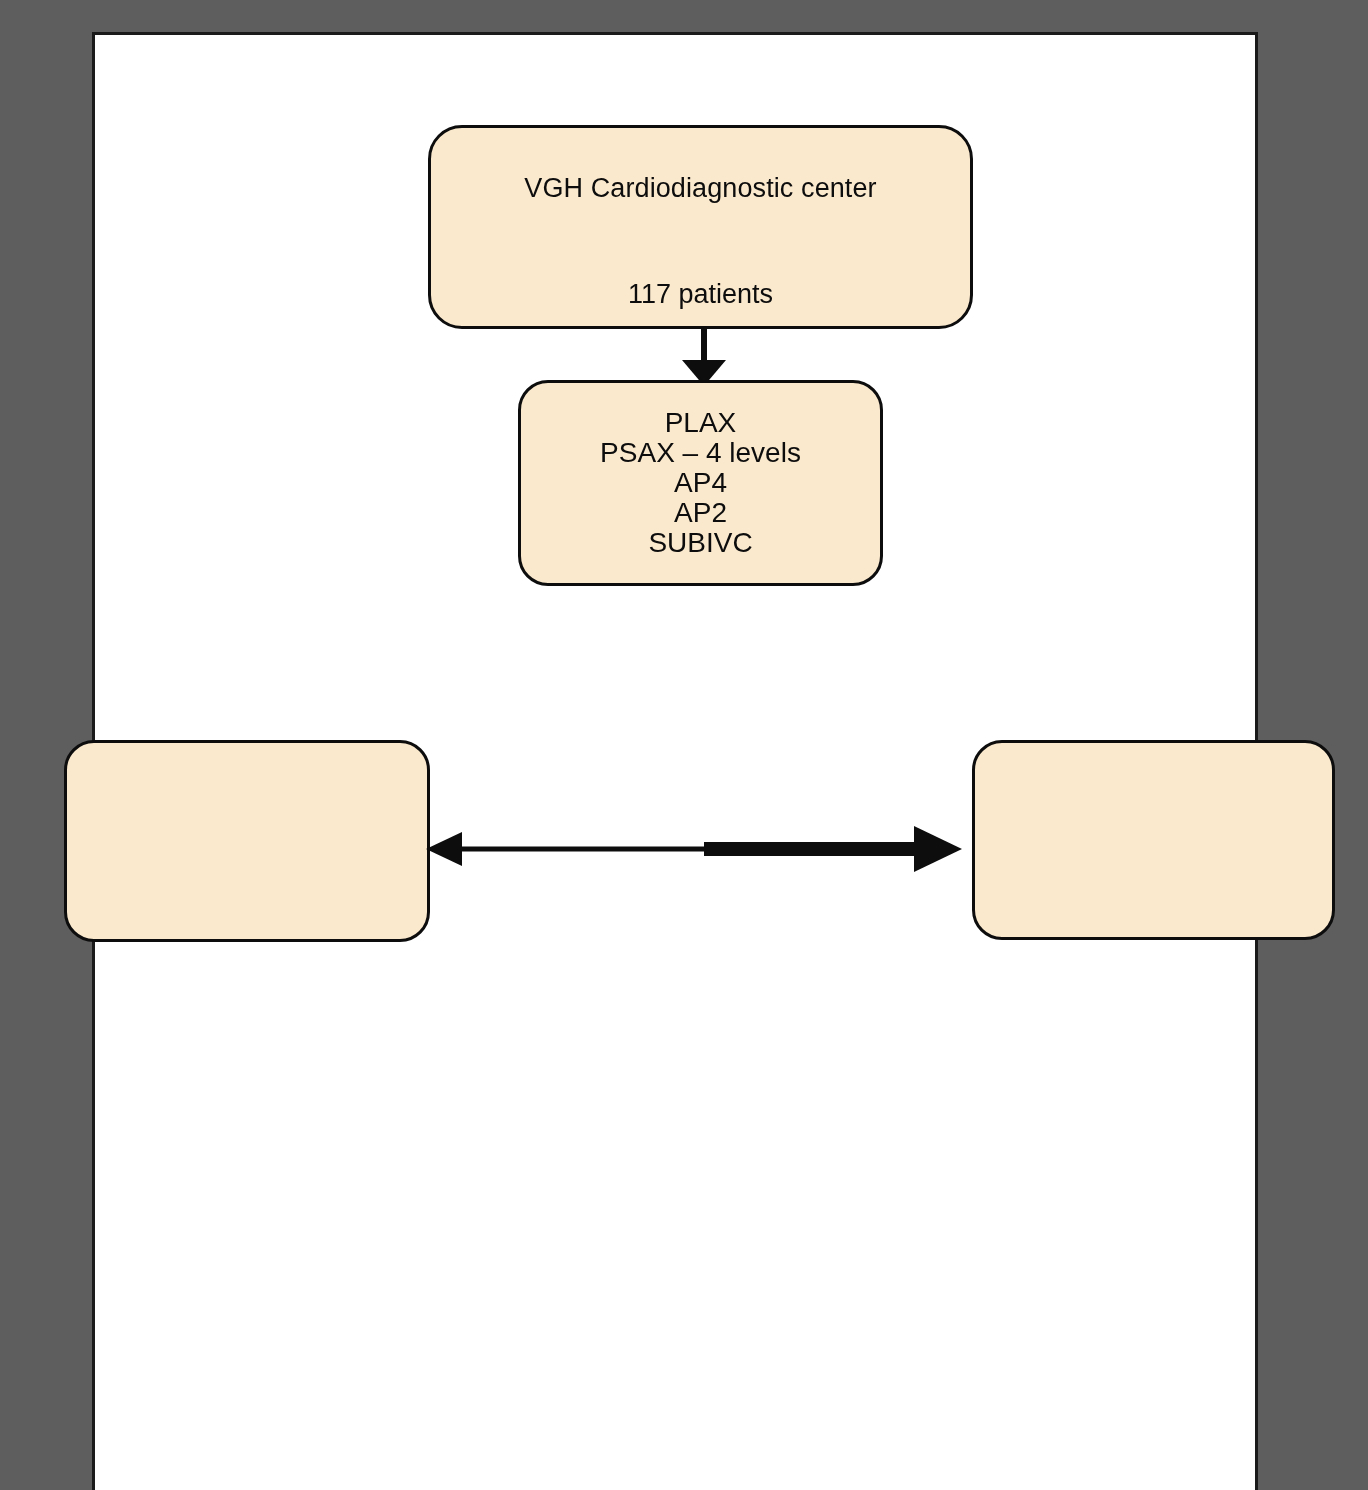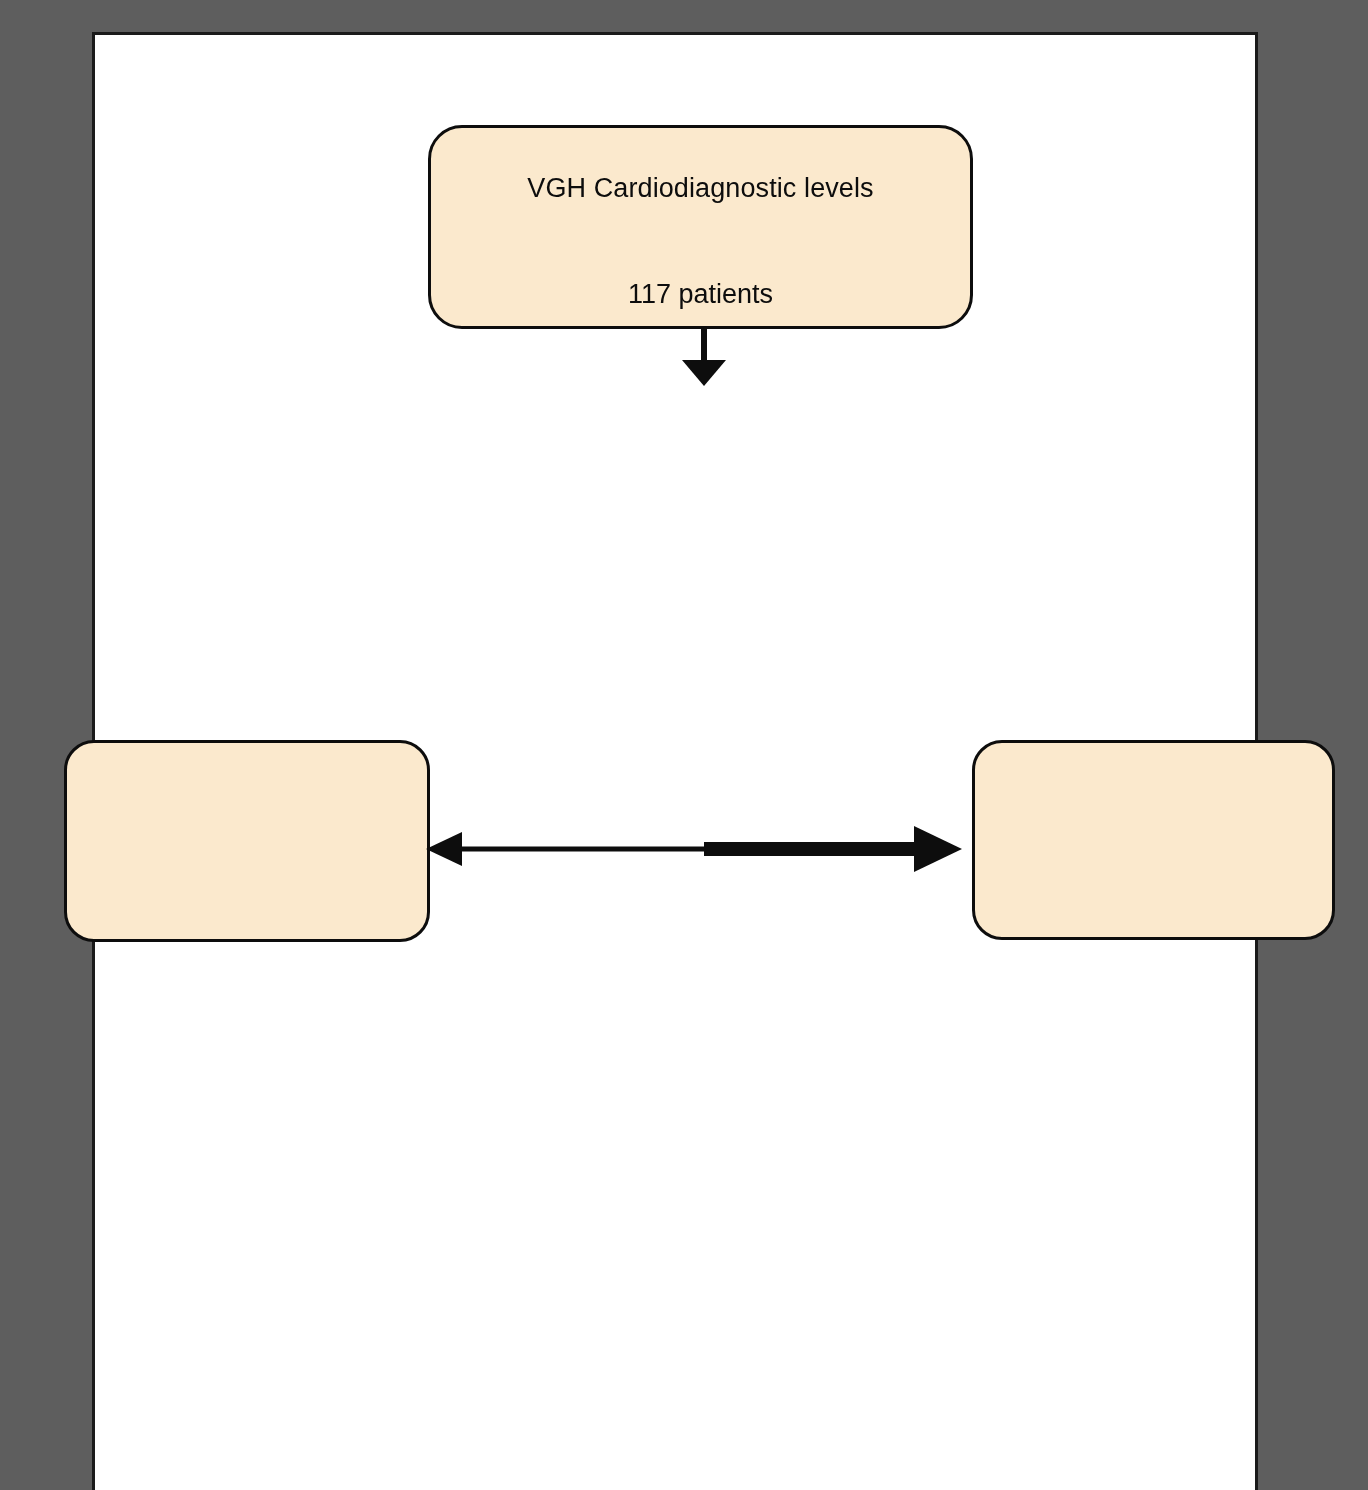--- a/index.html
+++ b/index.html
@@ -123,31 +123,40 @@
   }
 </style>
 </head>
 <body>
 
 <div id="canvas">
 
   <div class="page-sheet"></div>
 
   <div class="node" id="node-source">
-    <div class="node-line-title">VGH Cardiodiagnostic levels</div>
+    <div class="node-line-title">VGH Cardiodiagnostic center</div>
     <div class="node-line-count">117 patients</div>
   </div>
 
   <div class="connector" id="arrow-vertical">
     <svg width="64" height="62" viewBox="0 0 64 62" xmlns="http://www.w3.org/2000/svg">
       <line x1="32" y1="0" x2="32" y2="42" stroke="#0d0d0d" stroke-width="6"></line>
       <polygon points="10,34 54,34 32,60" fill="#0d0d0d"></polygon>
     </svg>
   </div>
 
+  <div class="node" id="node-views">
+    <div class="views-list">
+      <span>PLAX</span>
+      <span>PSAX – 4 levels</span>
+      <span>AP4</span>
+      <span>AP2</span>
+      <span>SUBIVC</span>
+    </div>
+  </div>
 
   <div class="node" id="node-left">
     <span></span>
   </div>
 
   <div class="connector" id="arrow-horizontal">
     <svg width="540" height="62" viewBox="0 0 540 62" xmlns="http://www.w3.org/2000/svg">
 
       <line x1="18" y1="31" x2="285" y2="31" stroke="#0d0d0d" stroke-width="5"></line>
 

